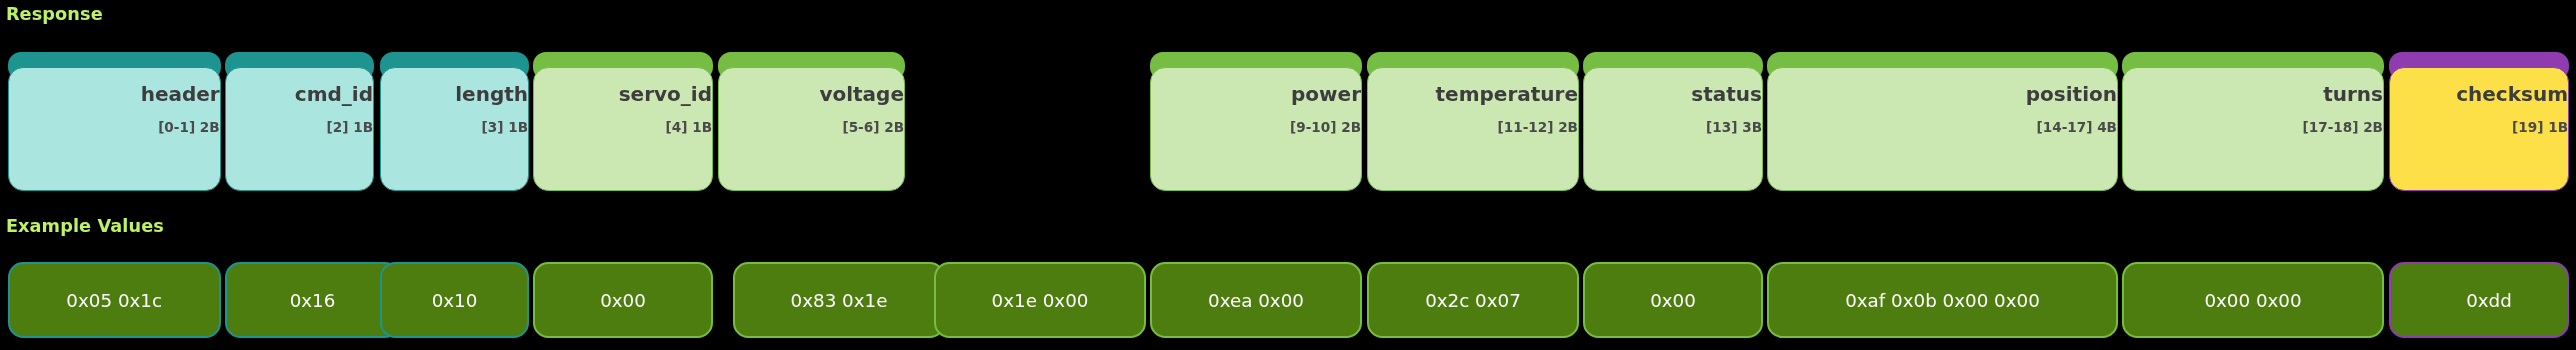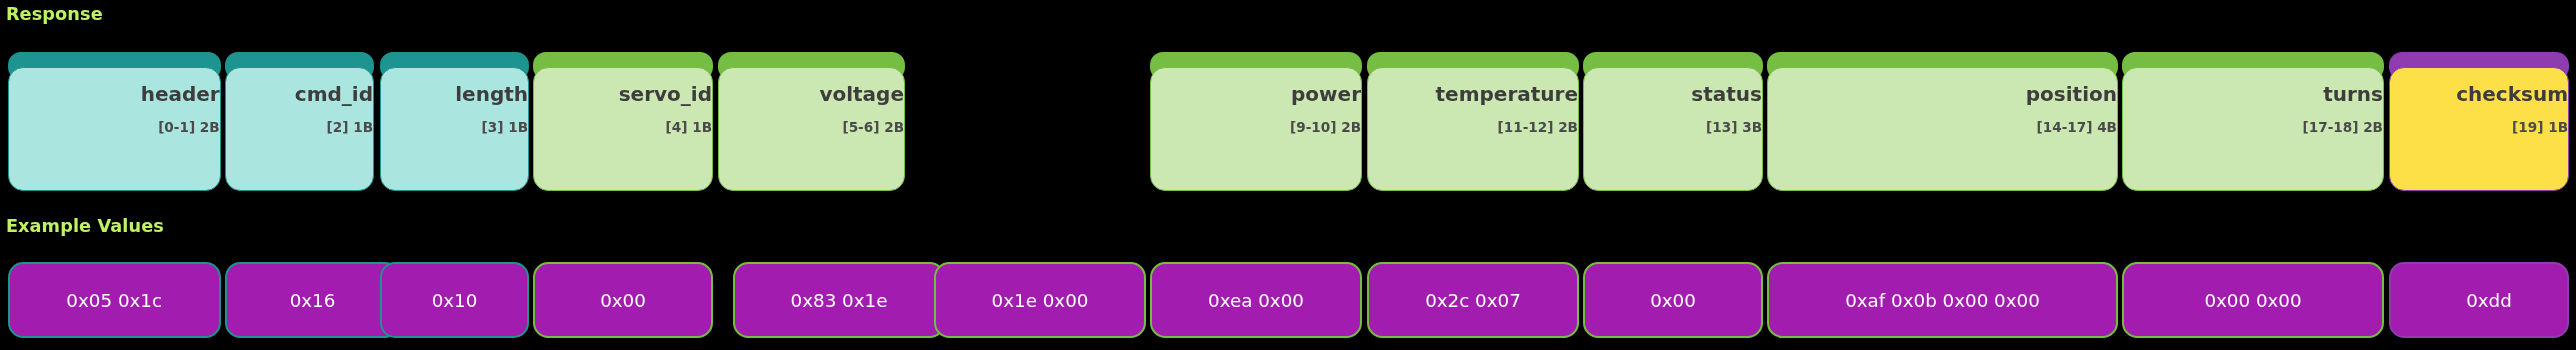--- a/index.html
+++ b/index.html
@@ -114,21 +114,21 @@
     top: 262px;
     left: 0;
     width: 2576px;
     height: 83px;
   }
 
   .value-cell {
     position: absolute;
     top: 0;
     height: 76px;
-    background: #a21caf;
+    background: #4d7c0f;
     border-radius: 15.3px;
     box-sizing: border-box;
     display: flex;
     align-items: center;
     justify-content: center;
   }
   .value-cell .value-text {
     color: #ffffff;
     font-size: 18.3px;
     font-weight: normal;
@@ -229,21 +229,21 @@
 
   <div class="section-title" id="title-values">Example Values</div>
 
   <div class="value-row">
       <div class="value-cell vtheme-teal" style="left: 7.7px; width: 213px;">
         <div class="value-text">0x05 0x1c</div>
       </div>
       <div class="value-cell vtheme-teal" style="left: 225px; width: 175px;">
         <div class="value-text">0x16</div>
       </div>
-      <div class="value-cell vtheme-teal" style="left: 380px; width: 149px; border-radius: 15px;">
+      <div class="value-cell vtheme-teal" style="left: 380px; width: 149px;">
         <div class="value-text">0x10</div>
       </div>
       <div class="value-cell vtheme-green" style="left: 533px; width: 180px;">
         <div class="value-text">0x00</div>
       </div>
       <div class="value-cell vtheme-green" style="left: 733px; width: 212px;">
         <div class="value-text">0x83 0x1e</div>
       </div>
       <div class="value-cell vtheme-green" style="left: 934px; width: 212px;">
         <div class="value-text">0x1e 0x00</div>

